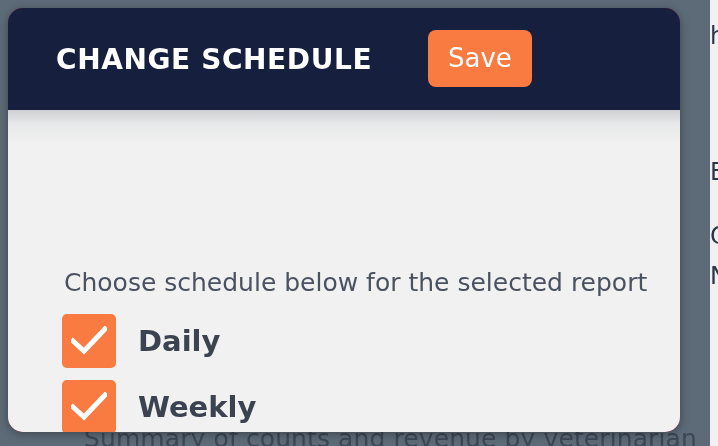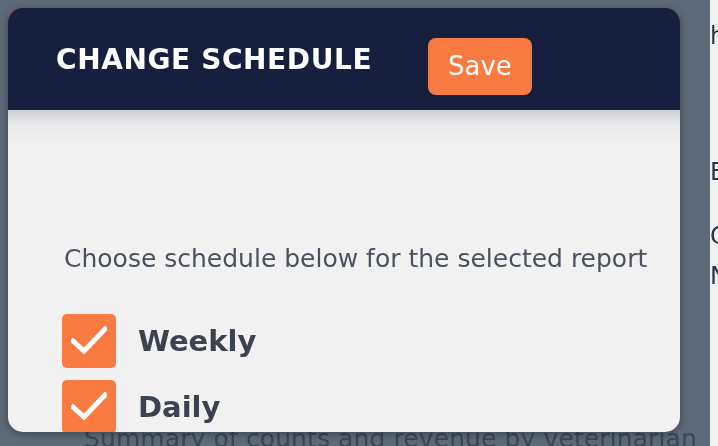--- a/index.html
+++ b/index.html
@@ -94,21 +94,20 @@
     outline: none;
     border-radius: 8px;
     font-family: "DejaVu Sans", sans-serif;
     font-size: 26px;
     font-weight: 400;
     cursor: pointer;
     height: 57px;
     padding: 0 20px;
     line-height: 57px;
     box-sizing: border-box;
-    margin-top: 8px;
   }
   #save-button {
     background: #f97b41;
     color: #ffffff;
     min-width: 94px;
   }
   #cancel-button {
     background: #e2e3e7;
     color: #4a5260;
     min-width: 136px;
@@ -118,21 +117,21 @@
   #modal-body {
     position: relative;
     height: 322px;
     background: #f1f1f1;
     background-image: linear-gradient(to bottom, rgba(120,128,140,0.30) 0px, rgba(150,156,166,0.10) 14px, rgba(241,241,241,0) 34px);
     padding: 0;
   }
   #instruction-text {
     position: absolute;
     left: 56px;
-    top: 134px;
+    top: 158px;
     font-size: 25px;
     color: #4a5260;
     font-family: "DejaVu Sans", sans-serif;
     white-space: nowrap;
   }
   #schedule-options {
     position: absolute;
     left: 54px;
     top: 198px;
   }
@@ -191,28 +190,28 @@
     <div id="instruction-text">Choose schedule below for the selected report</div>
 
     <div id="schedule-options">
 
       <div class="option-row">
         <div class="checkbox">
           <svg width="36" height="30" viewBox="0 0 36 30">
             <path d="M2 15 L13 25 L34 3" fill="none" stroke="#ffffff" stroke-width="5" stroke-linecap="square" stroke-linejoin="miter"></path>
           </svg>
         </div>
-        <div class="option-label">Weekly</div>
+        <div class="option-label">Daily</div>
       </div>
 
       <div class="option-row">
         <div class="checkbox">
           <svg width="36" height="30" viewBox="0 0 36 30">
             <path d="M2 15 L13 25 L34 3" fill="none" stroke="#ffffff" stroke-width="5" stroke-linecap="square" stroke-linejoin="miter"></path>
           </svg>
         </div>
-        <div class="option-label">Daily</div>
+        <div class="option-label">Weekly</div>
       </div>
 
     </div>
   </div>
 
 </div>
 
 </body></html>

